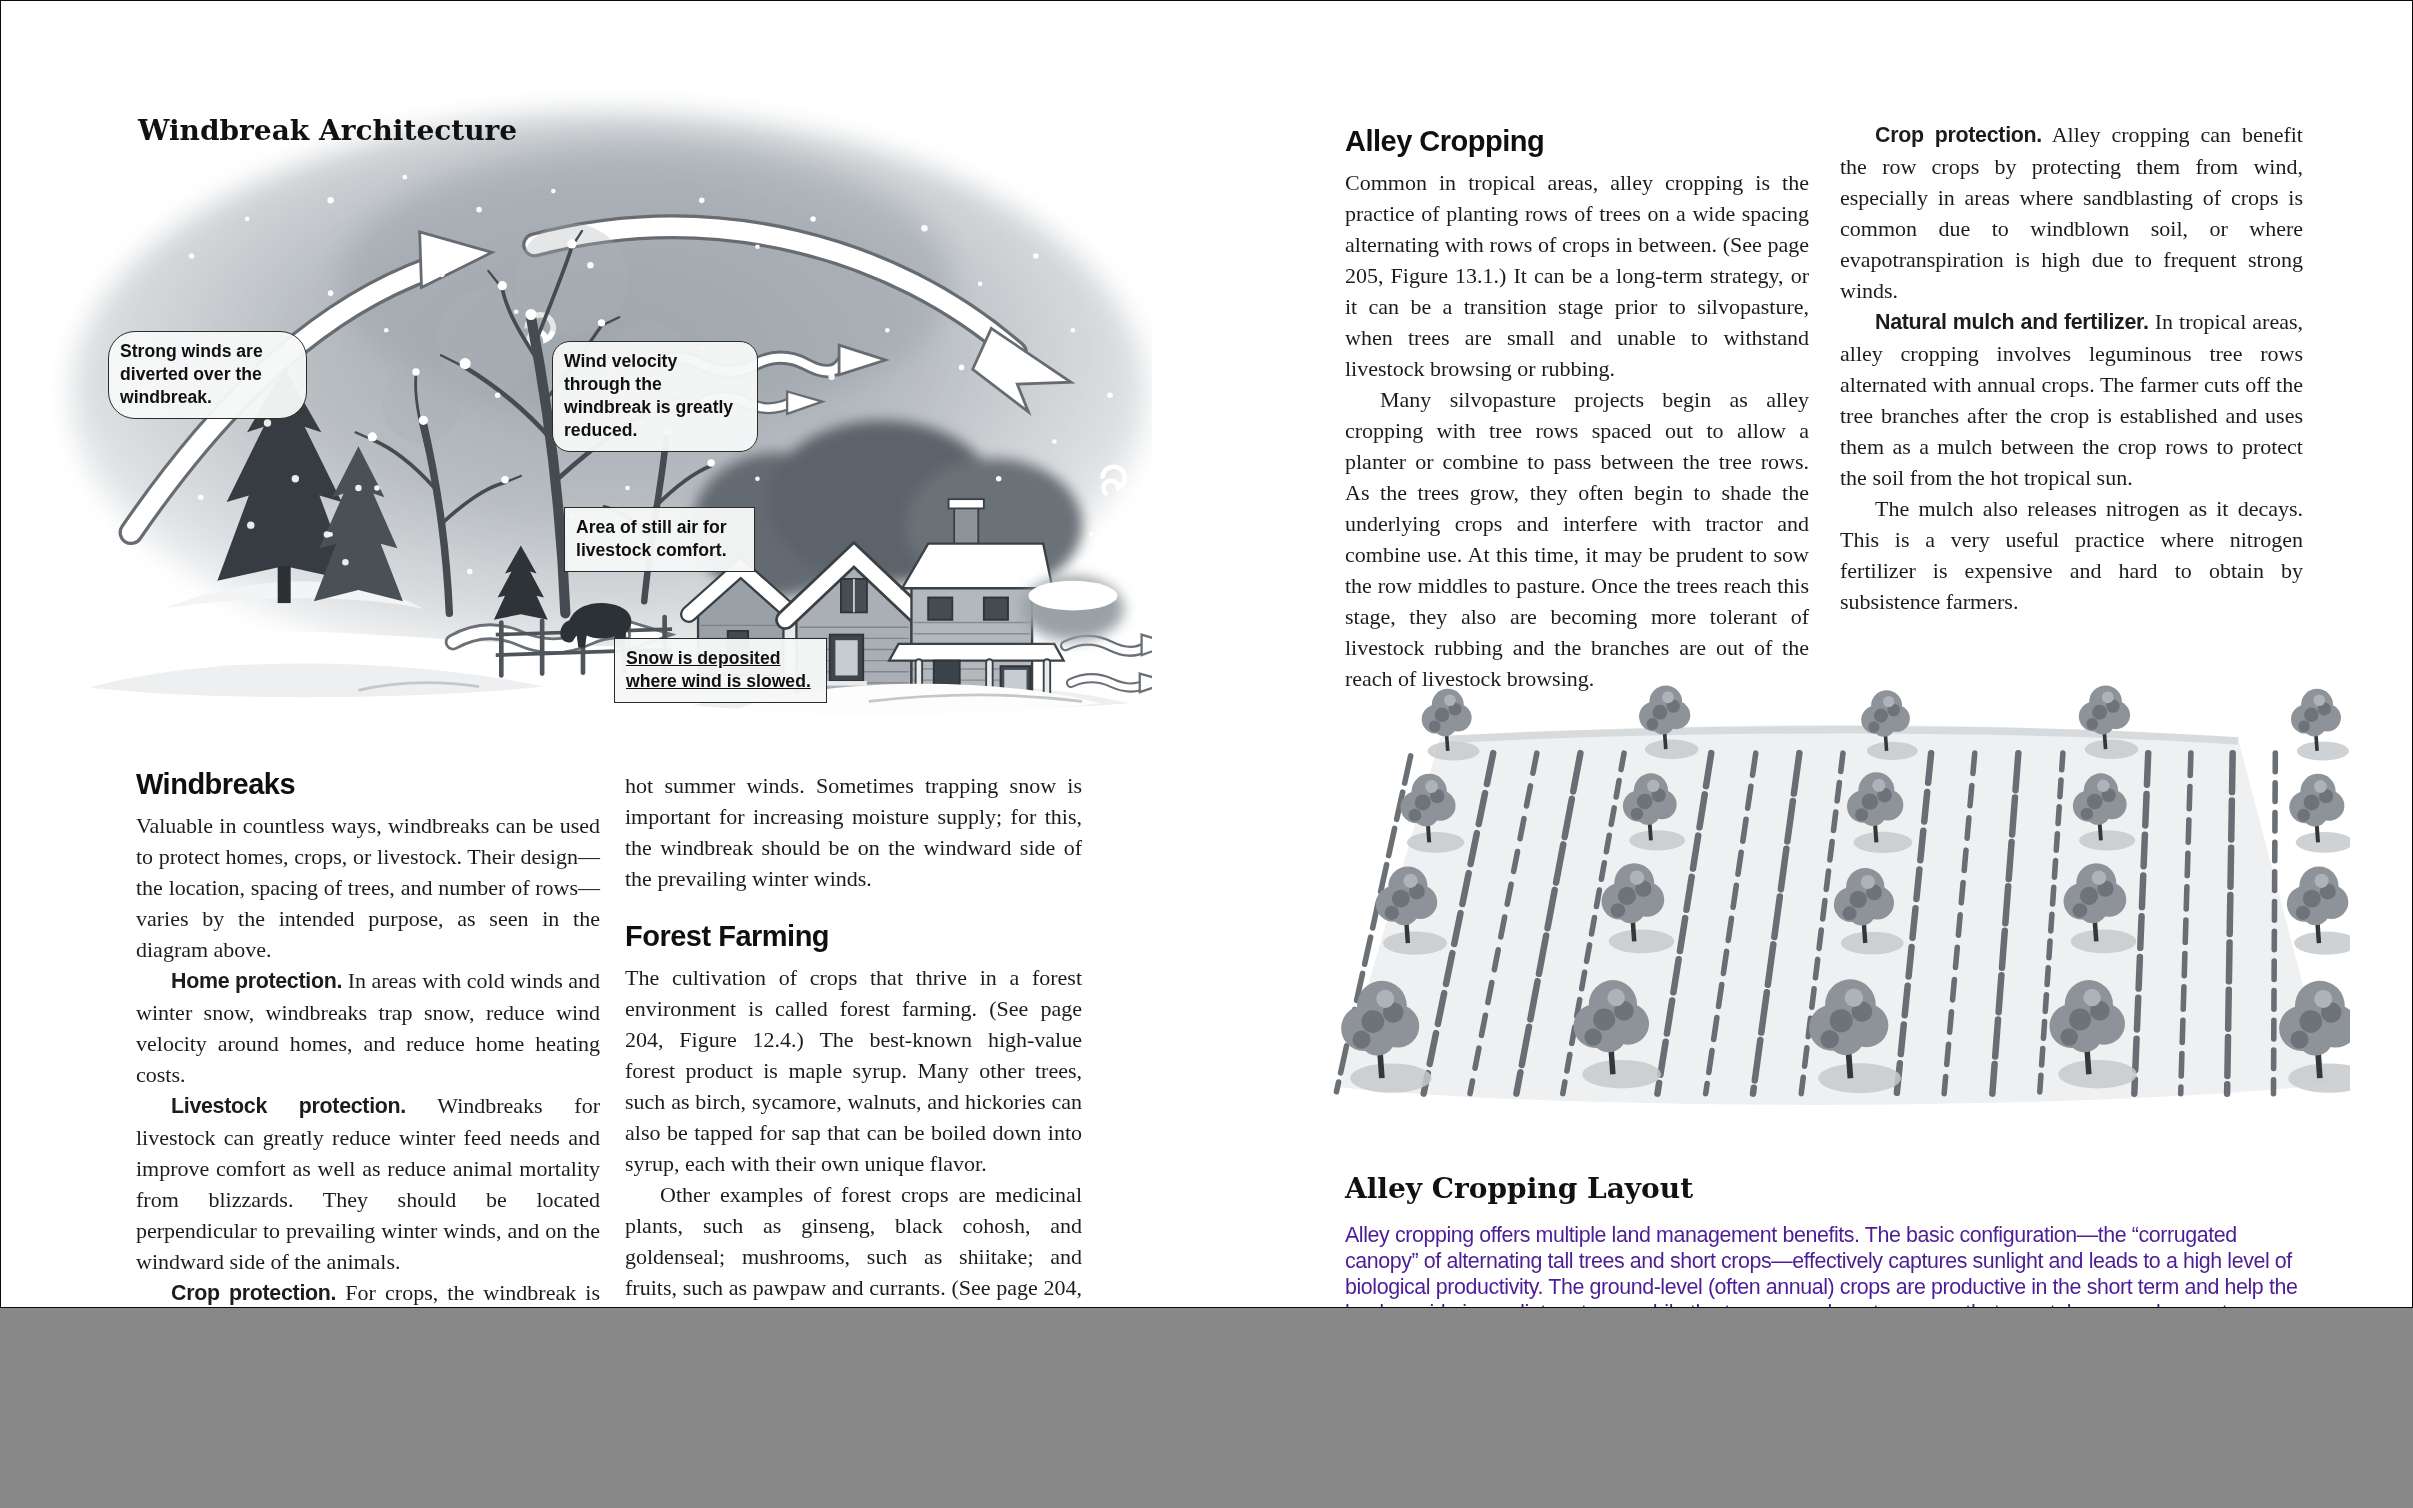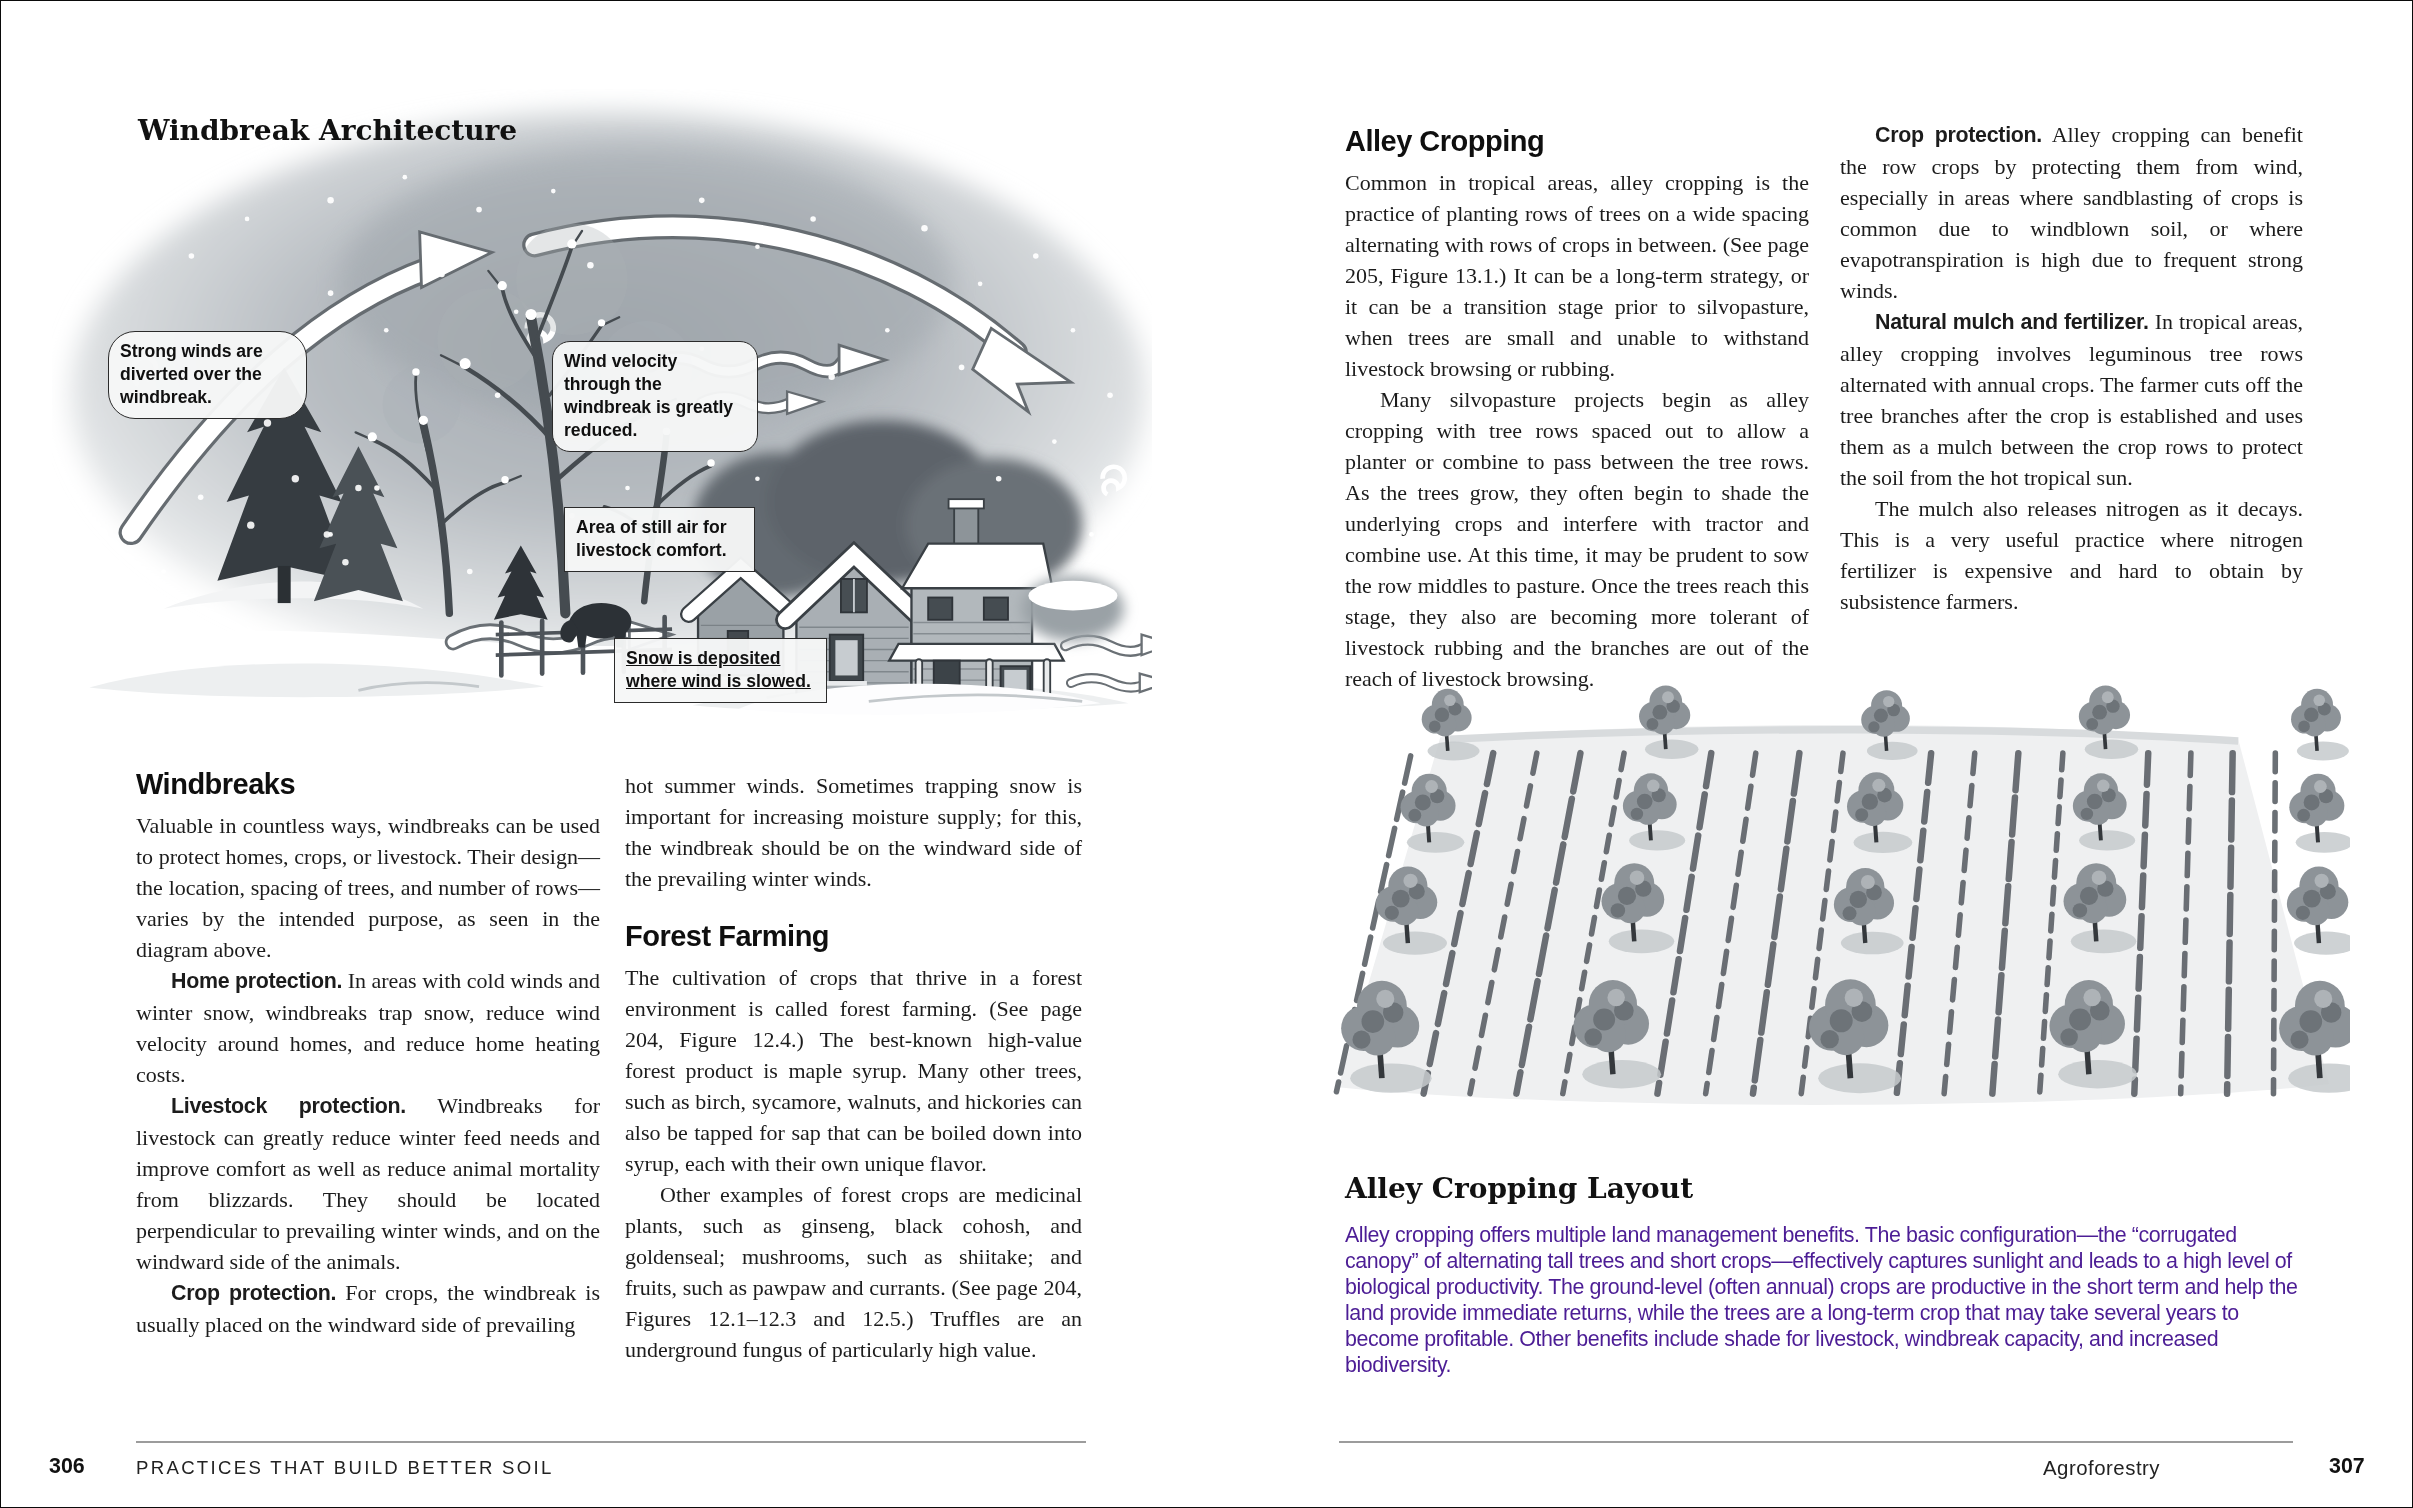--- a/index.html
+++ b/index.html
@@ -1,17 +1,17 @@
 <!DOCTYPE html>
 <html style="font-size:15px"><head>
 <meta charset="utf-8">
 <style>
   html,body{margin:0;padding:0;background:#888;}
   .spread{
-    position:relative;width:2413px;height:1508px;background:#ffffff;
+    position:relative;width:2413px;height:1308px;background:#ffffff;
     border:1.9px solid #0a0a0a;box-sizing:border-box;overflow:hidden;
     font-family:"Liberation Serif","DejaVu Serif",serif;color:#1a1a1a;
   }
   .page{position:absolute;top:0;width:1207px;height:1508px;}
   #page-left{left:0;}
   #page-right{left:1207px;}
 
   
   .col{position:absolute;text-align:justify;font-size:22px;line-height:31px;color:#1c1c1c;}
   .para{margin:0;}

